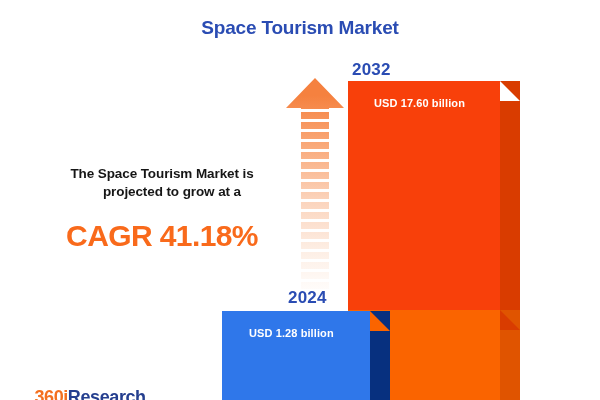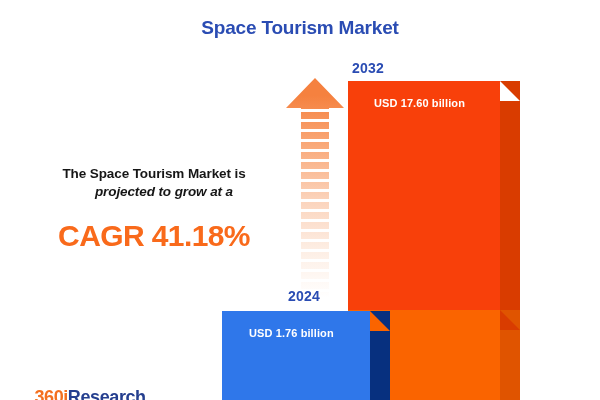--- a/index.html
+++ b/index.html
@@ -67,45 +67,45 @@
     clip-path:polygon(0 0,100% 100%,0 100%);
   }
   .bar-2024-face{
     position:absolute;left:222px;top:311px;width:148px;height:89px;
     background:#2f77ea;
   }
 
   
   .year-label{
     position:absolute;
-    font-size:14px;font-weight:bold;color:#2a4cb3;
+    font-size:17px;font-weight:bold;color:#2a4cb3;
     letter-spacing:0.2px;
   }
   .year-2032{left:352px;top:60px;}
   .year-2024{left:241px;top:288px;margin-left:47px;}
 
   
   .value-label{
     position:absolute;
     font-size:11px;font-weight:bold;color:#ffffff;
     letter-spacing:0.1px;
     white-space:pre;
   }
   .value-2032{left:374px;top:97px;}
   .value-2024{left:249px;top:327px;}
 
   
   .cagr-block{
-    position:absolute;left:28px;top:165px;width:252px;text-align:center;
+    position:absolute;left:36px;top:165px;width:252px;text-align:center;
   }
   .cagr-line{
     font-size:13.5px;font-weight:bold;color:#161616;
     line-height:18px;letter-spacing:-0.1px;
   }
-  .cagr-line2{ padding-left:20px;font-style:italic; }
+  .cagr-line2{ padding-left:20px; }
   .cagr-value{
     margin-top:18px;
     font-size:30px;font-weight:bold;color:#f96a1b;
     letter-spacing:-0.6px;line-height:34px;
   }
 
   
   .logo{
     position:absolute;left:16px;top:366px;
     font-size:18px;font-weight:bold;letter-spacing:-0.4px;
@@ -171,21 +171,21 @@
   <div class="bar bar-2032-bevel-lower"></div>
 
   <div class="bar bar-2024-side"></div>
   <div class="bar bar-2024-face"></div>
   <div class="bar bar-2024-bevel"></div>
 
   <div class="year-label year-2032">2032</div>
   <div class="year-label year-2024">2024</div>
 
   <div class="value-label value-2032">USD 17.60 billion</div>
-  <div class="value-label value-2024">USD 1.76 billion</div>
+  <div class="value-label value-2024">USD 1.28 billion</div>
 
   <div class="cagr-block">
     <div class="cagr-line">The Space Tourism Market is</div>
     <div class="cagr-line cagr-line2">projected to grow at a</div>
     <div class="cagr-value">CAGR 41.18%</div>
   </div>
 
   <div class="logo">
     <span class="l-orange">360i</span><span class="l-blue">Research</span>
   </div>

